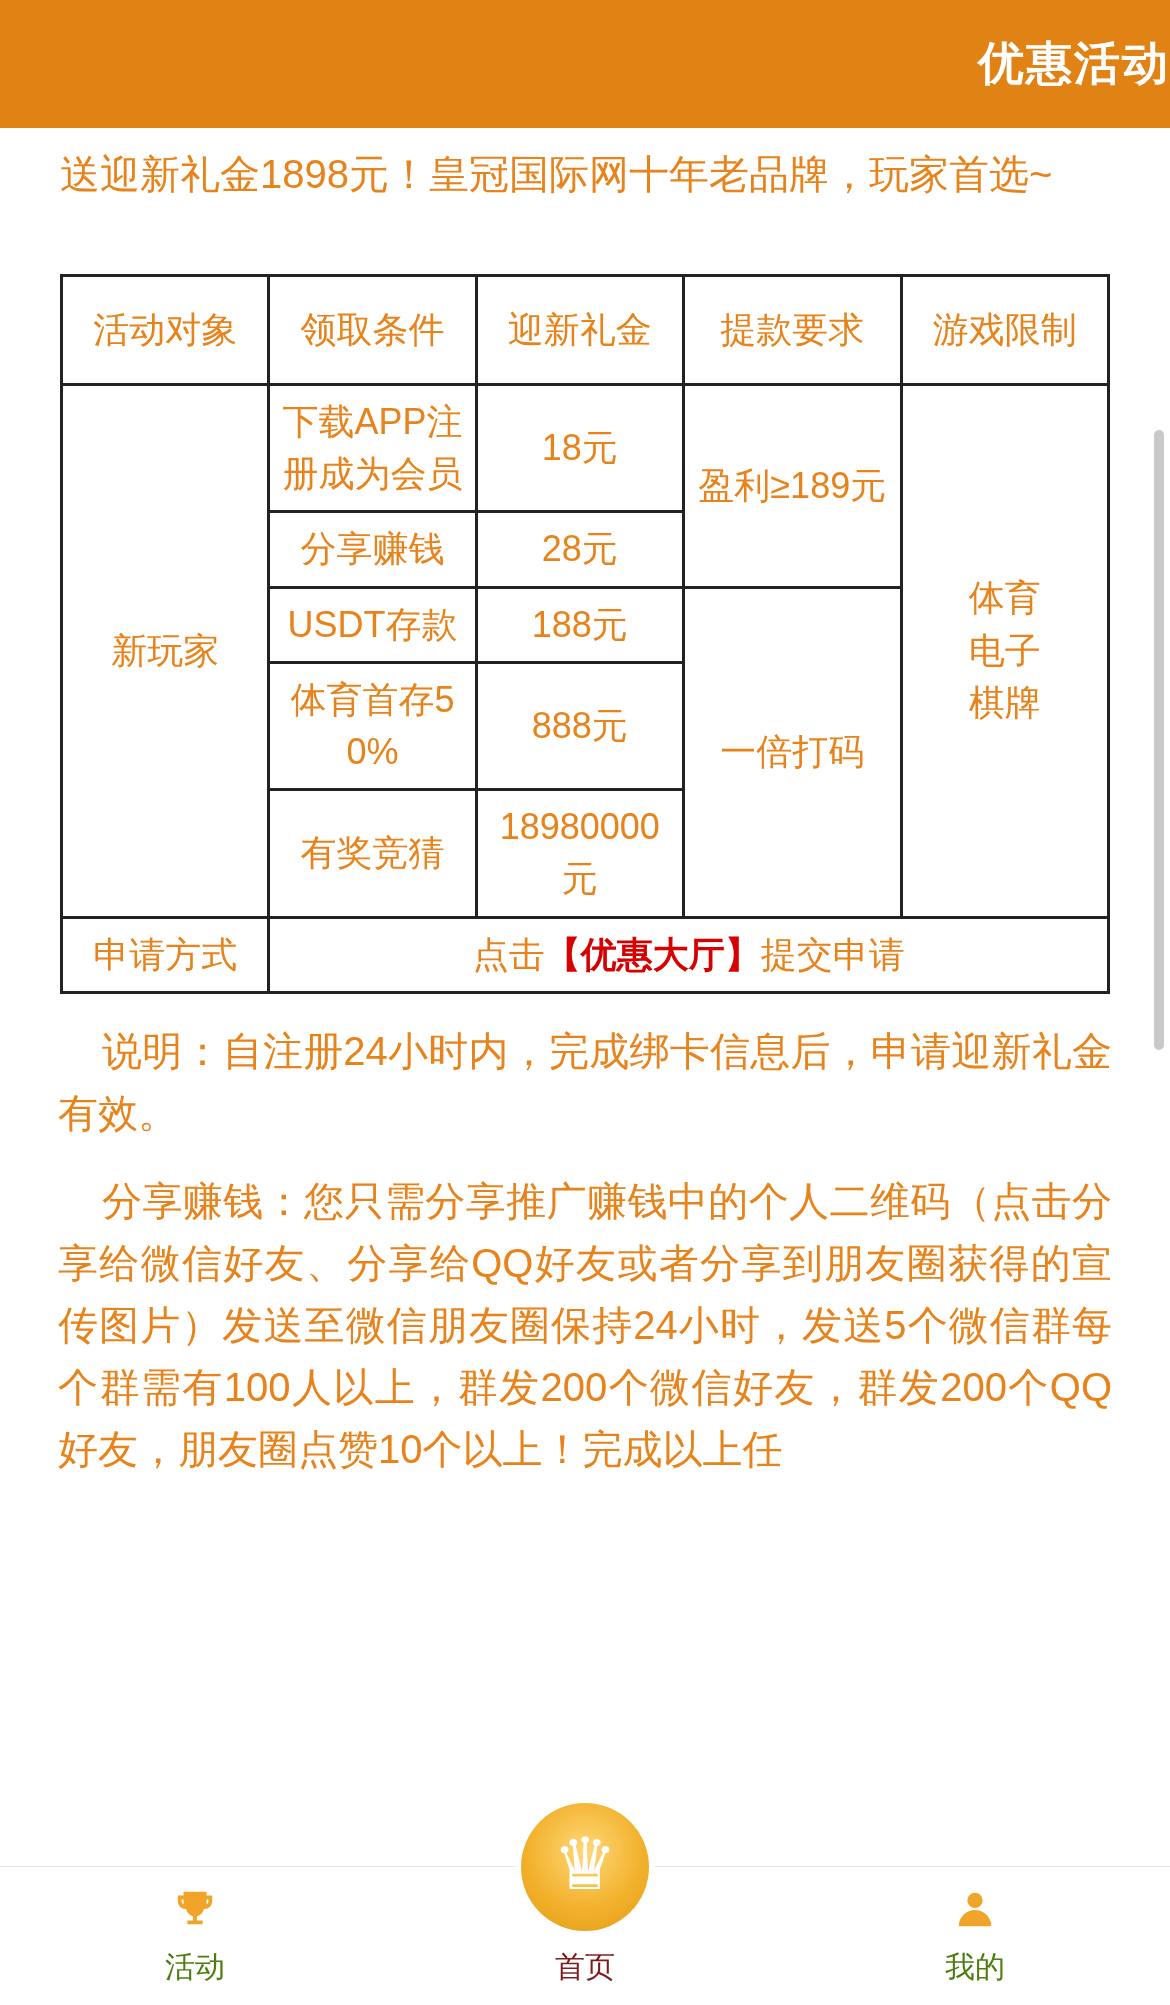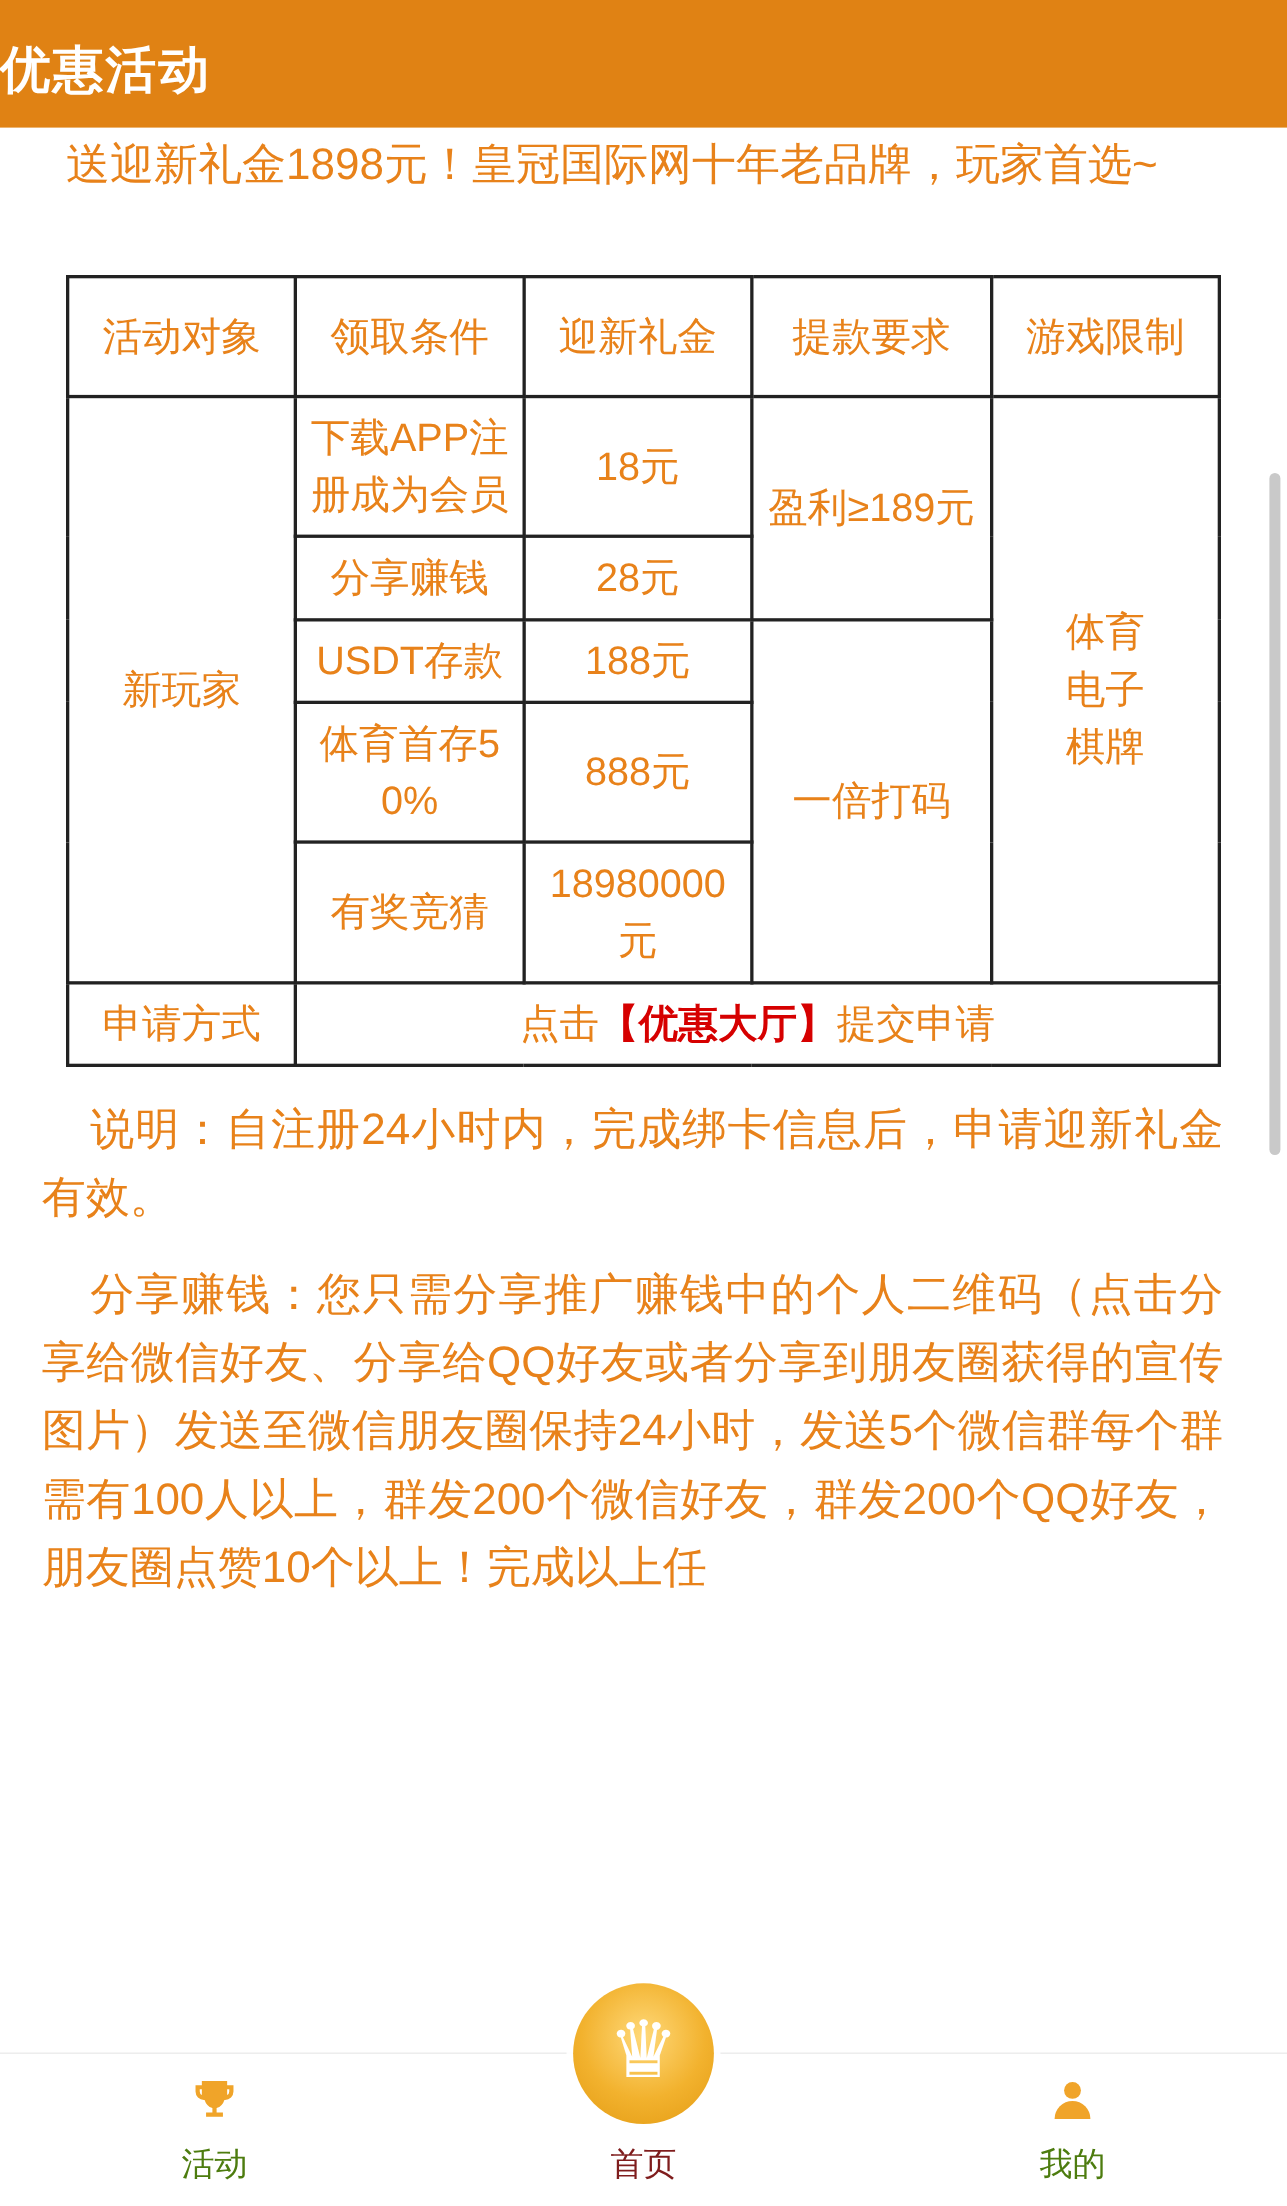--- a/index.html
+++ b/index.html
@@ -18,33 +18,33 @@
 
   
   .header {
     position: absolute;
     top: 0; left: 0;
     width: 1170px;
     height: 128px;
     background: #e08214;
     display: flex;
     align-items: center;
-    justify-content: flex-start;
+    justify-content: flex-end;
   }
   .header-title {
     color: #ffffff;
     font-size: 46px;
     font-weight: bold;
     letter-spacing: 2px;
   }
 
   
   .content {
     position: absolute;
-    top: 116px;
+    top: 140px;
     left: 0;
     width: 1170px;
     height: 1738px;
     overflow: hidden;
     background: #fff;
   }
   .intro-line {
     font-size: 40px;
     color: #e8821a;
     padding: 6px 60px 0 60px;
@@ -85,21 +85,21 @@
   .apply-value .hl {
     color: #d60000;
     font-weight: bold;
   }
 
   
   .para {
     font-size: 40px;
     line-height: 1.55;
     color: #e8821a;
-    margin: 26px 58px 0 38px;
+    margin: 26px 58px 0 58px;
     text-indent: 44px;
     text-align: justify;
   }
   .para .hl {
     color: #d60000;
     font-weight: bold;
   }
 
   
   .scrollbar {

